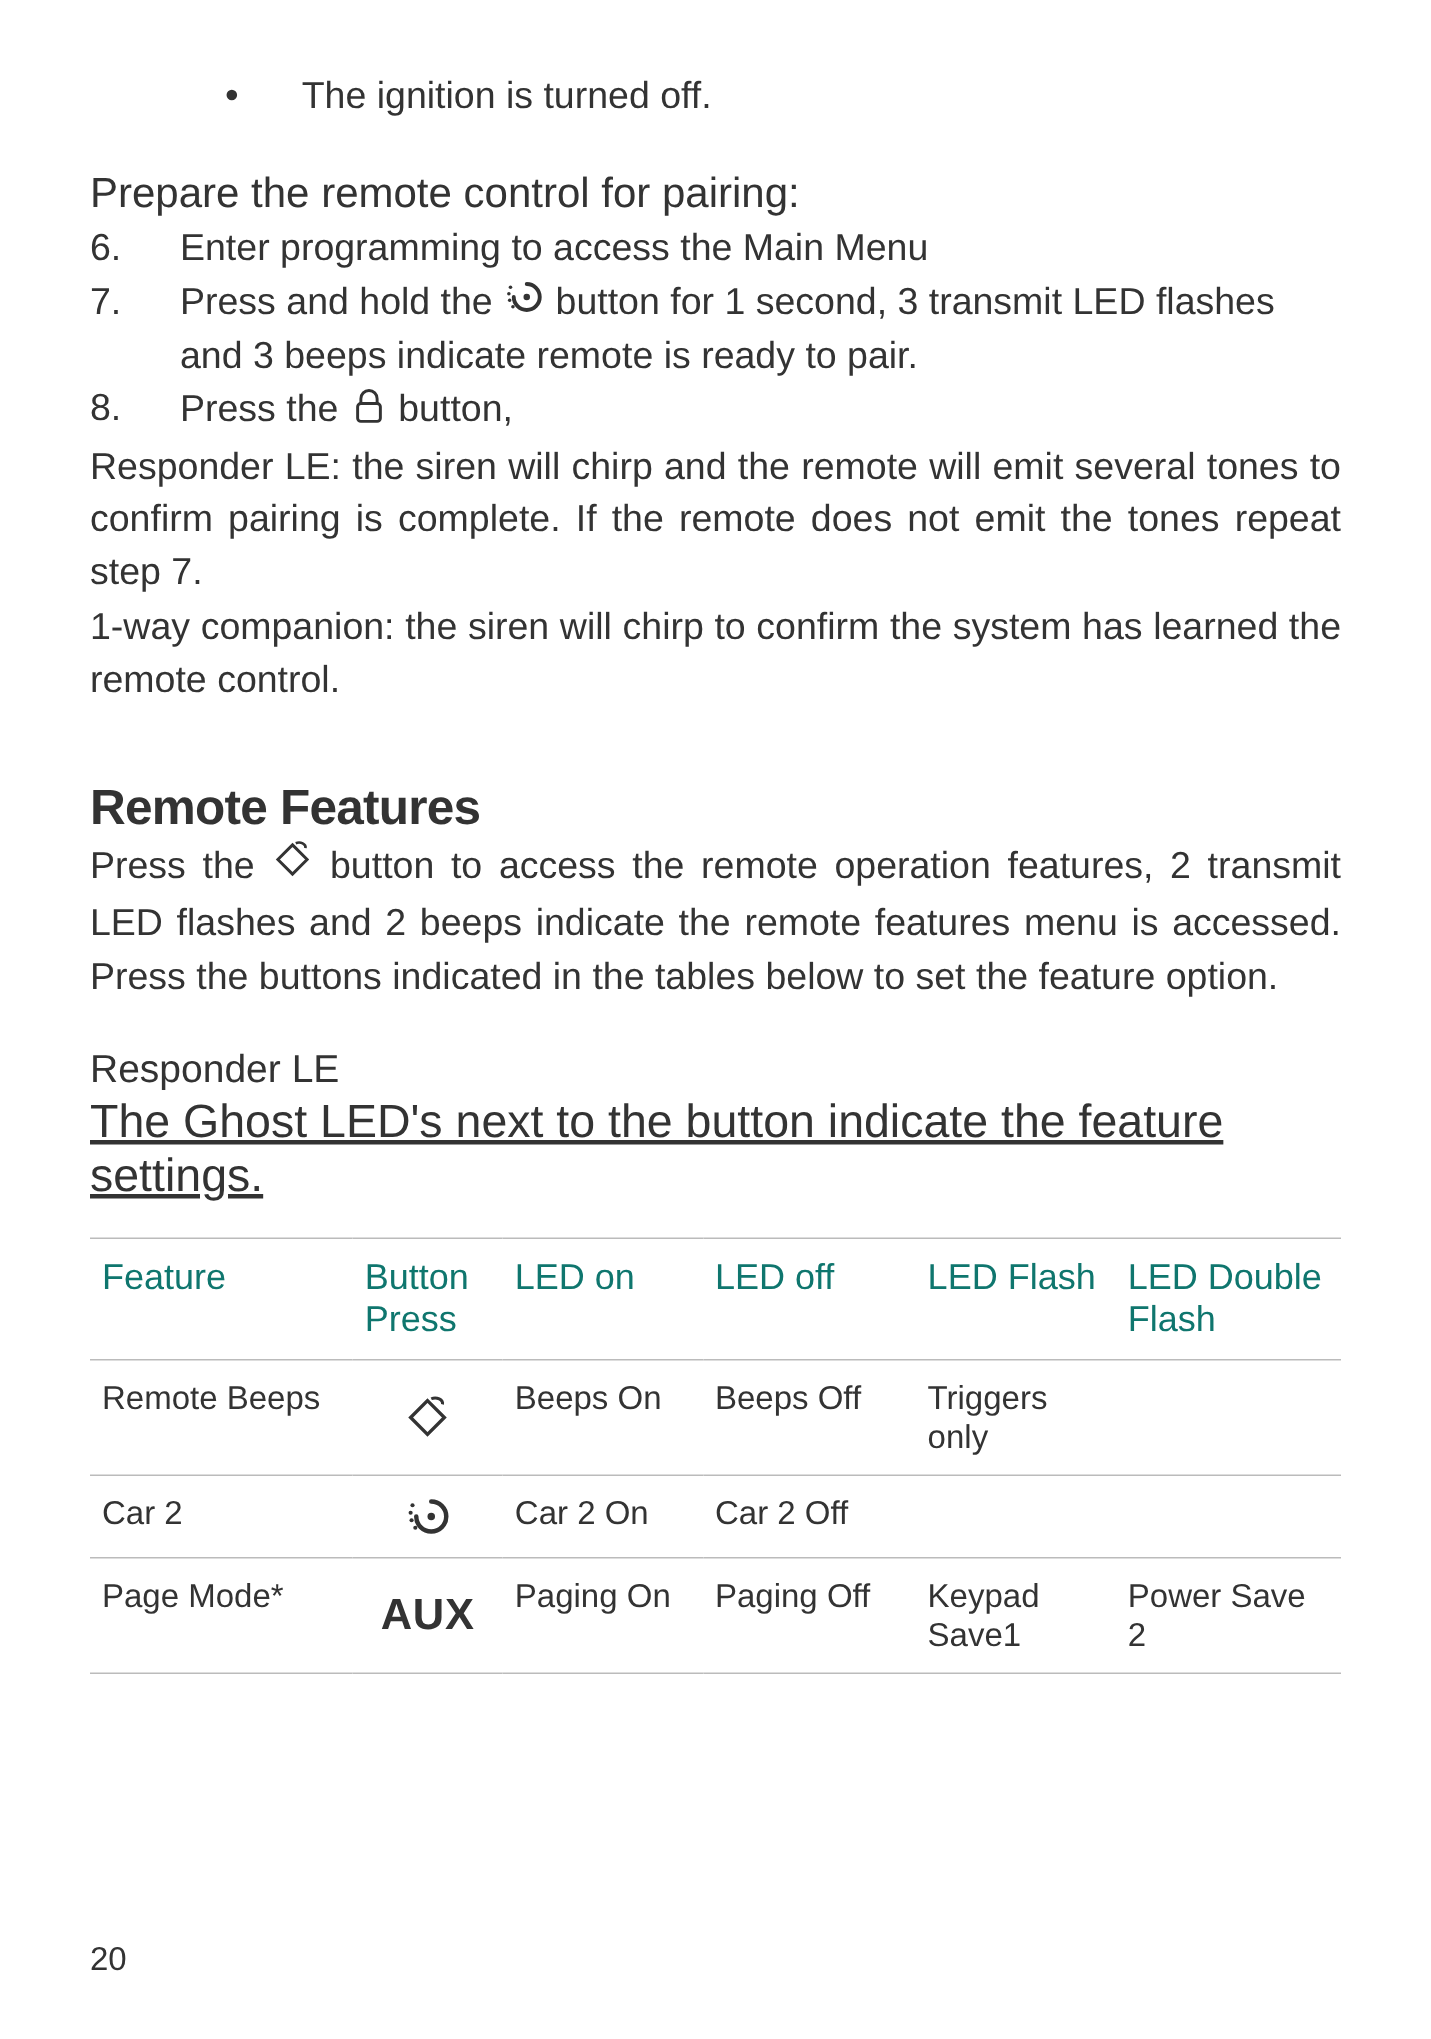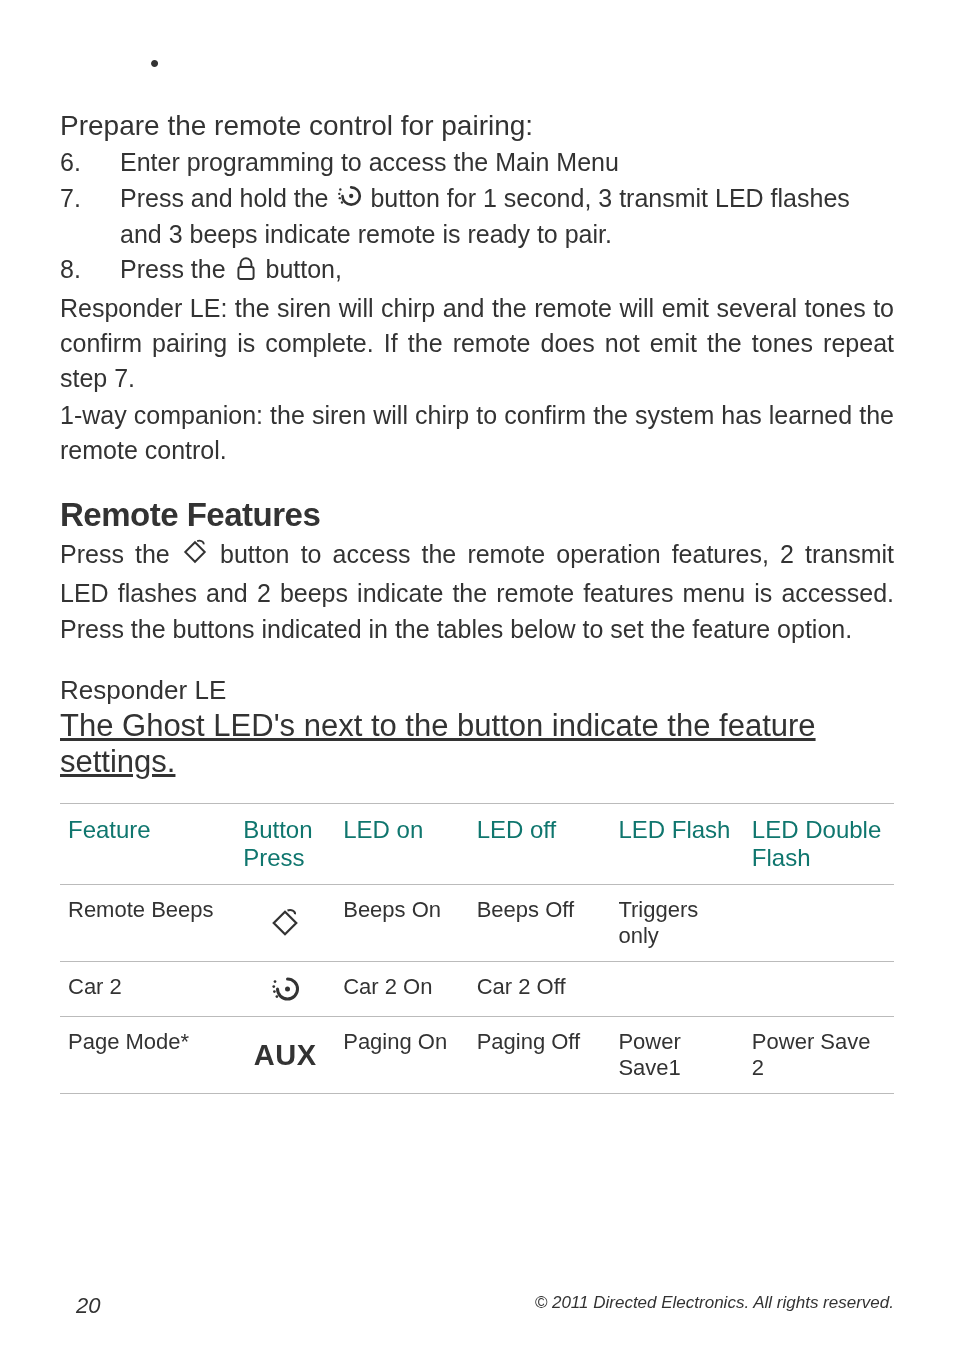--- a/index.html
+++ b/index.html
@@ -52,21 +52,21 @@
     font-size: 25px;
     line-height: 1.4;
     text-align: justify;
     margin: 2px 0 0 0;
   }
   .para + .para { margin-top: 2px; }
   h2.section {
     font-family: "Helvetica Neue", Arial, sans-serif;
     font-weight: 700;
     font-size: 33px;
-    margin-top: 28px;
+    margin-top: 48px;
     margin-bottom: 0;
     letter-spacing: -0.5px;
     font-stretch: condensed;
   }
   .section-body {
     font-size: 25px;
     line-height: 1.45;
     text-align: justify;
     margin-top: 2px;
   }
@@ -102,26 +102,25 @@
   .icon-cell svg { vertical-align: middle; }
   .aux {
     font-family: Arial, Helvetica, sans-serif;
     font-weight: 900;
     font-size: 29px;
     letter-spacing: 0.5px;
   }
   .footer {
     position: absolute;
     bottom: 40px;
-    left: 76px;
+    left: 60px;
     right: 60px;
     display: flex;
     justify-content: space-between;
-    align-items: flex-start;
-    font-style: italic;
+    align-items: center;
   }
   .page-num { font-size: 22px; }
   .copyright { font-size: 17px; }
   .inline-icon { vertical-align: middle; display: inline-block; }
   strong, .b { font-weight: 400; }
 </style>
 </head>
 <body>
 
 <svg width="0" height="0" style="position:absolute">
@@ -140,20 +139,21 @@
       <circle cx="4" cy="6" r="1.1" fill="#333"></circle>
       <circle cx="3" cy="10" r="1.1" fill="#333"></circle>
       <circle cx="3.5" cy="14" r="1.1" fill="#333"></circle>
       <circle cx="5.5" cy="18" r="1.1" fill="#333"></circle>
     </g>
   </defs>
 </svg>
 
 <div class="bullet-row">
   <span class="bullet-dot">•</span>
+  <span class="bullet-text">The ignition is turned off.</span>
 </div>
 
 <div class="subhead">Prepare the remote control for pairing:</div>
 
 <ol class="numbered">
   <li>
     <span class="num">6.</span>
     <span class="body">Enter programming to access the Main Menu</span>
   </li>
   <li>
@@ -217,22 +217,21 @@
       <td>Car 2 On</td>
       <td>Car 2 Off</td>
       <td></td>
       <td></td>
     </tr>
     <tr>
       <td>Page Mode*</td>
       <td class="icon-cell"><span class="aux">AUX</span></td>
       <td>Paging On</td>
       <td>Paging Off</td>
-      <td>Power Save1</td>
+      <td>Keypad Save1</td>
       <td>Power Save 2</td>
     </tr>
   </tbody>
 </table>
 
 <div class="footer">
   <span class="page-num">20</span>
-  <span class="copyright">© 2011 Directed Electronics. All rights reserved.</span>
 </div>
 
 </body></html>

